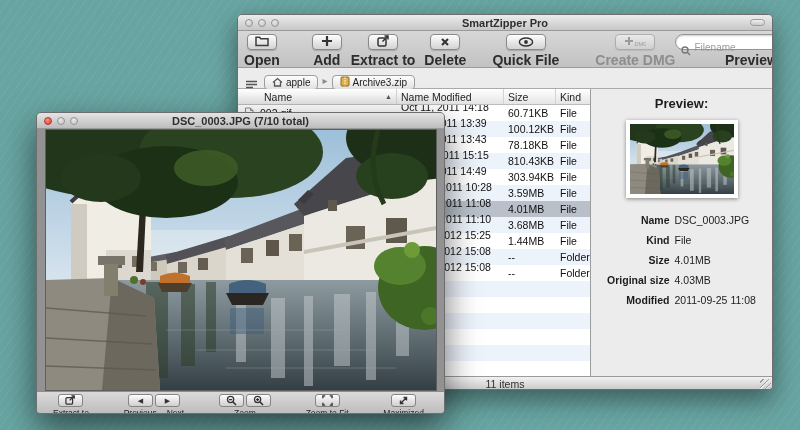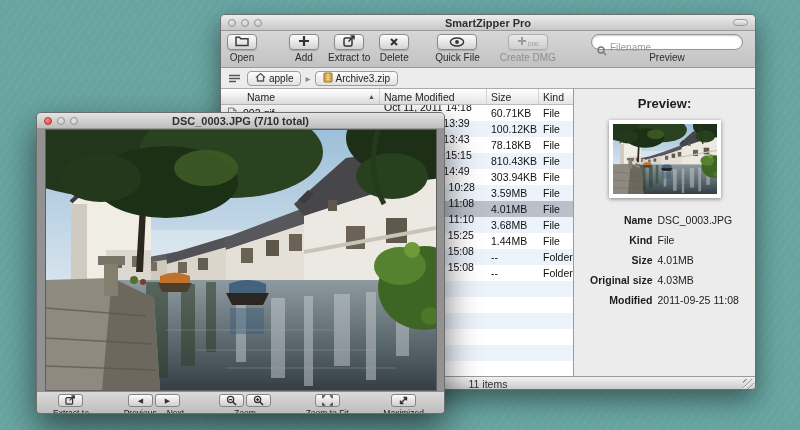--- a/index.html
+++ b/index.html
@@ -15,43 +15,43 @@
     background:linear-gradient(#ececec,#c7c7c7); border-bottom:1px solid #9a9a9a; }
   .title { position:absolute; left:0; right:0; text-align:center; font-size:11px; font-weight:bold; color:#2f2f2f; }
   .lights { display:flex; gap:5px; margin-left:7px; z-index:2; }
   .light { width:8px; height:8px; border-radius:50%; border:1px solid #949494;
     background:radial-gradient(circle at 35% 30%, #e8e8e8, #c2c2c2); }
   .light.red { background:radial-gradient(circle at 35% 30%, #ff8d7e, #dd4136); border-color:#a33a30; }
   .capsule { position:absolute; right:7px; top:4px; width:15px; height:7px; border-radius:4px;
     border:1px solid #9a9a9a; background:linear-gradient(#efefef,#cacaca); z-index:2; }
 
   
-  #main-window { left:220px; top:14px; width:536px; height:376px;
+  #main-window { left:237px; top:14px; width:536px; height:376px;
     background:#d6d6d6; box-shadow:0 10px 26px rgba(0,0,0,.45); }
   .toolbar { height:37px; background:linear-gradient(#d7d7d7,#c2c2c2); border-bottom:1px solid #9b9b9b;
     display:flex; align-items:flex-start; padding-top:3px; }
   .titem { display:flex; flex-direction:column; align-items:center; }
   .tbtn { height:16px; min-width:30px; padding:0 6px; border:1px solid #8a8a8a; border-radius:4px;
     background:linear-gradient(#fdfdfd,#d3d3d3);
     box-shadow:inset 0 1px 0 rgba(255,255,255,.8), 0 1px 1px rgba(0,0,0,.18);
     display:flex; align-items:center; justify-content:center; }
-  .tlabel { font-size:10px; color:#2c2c2c; margin-top:2px; white-space:nowrap; }
+  .tlabel { font-size:14px; color:#2c2c2c; margin-top:2px; white-space:nowrap;font-weight:bold; }
   .titem.disabled .tbtn { opacity:.5; }
   .titem.disabled .tlabel { color:#8d8d8d; }
   .t-open{margin-left:6px}.t-add{margin-left:32px}.t-extract{margin-left:9px}.t-delete{margin-left:9px}
-  .t-quicklook{margin-left:26px}.t-dmg{margin-left:20px}
+  .t-quicklook{margin-left:26px}.t-dmg{margin-left:36px}
   .t-search{margin-left:auto; margin-right:12px;}
   .sfield { width:152px; height:15px; border-radius:8px; border:1px solid #949494; background:#fff;
     box-shadow:inset 0 1px 2px rgba(0,0,0,.2); display:flex; align-items:flex-start; padding:7px 5px; gap:3px; }
   .sfield input { border:none; outline:none; width:120px; font-size:10px; color:#444; background:transparent;
     font-family:"Liberation Sans", sans-serif; }
   .sfield input::placeholder { color:#9b9b9b; }
 
   .breadcrumb { height:21px; background:#ececec; border-bottom:1px solid #ababab;
-    display:flex; align-items:center; padding:7px 7px; gap:6px; }
+    display:flex; padding:7px 7px; gap:6px; }
   .crumb { height:15px; border:1px solid #9d9d9d; border-radius:4px;
     background:linear-gradient(#fdfdfd,#e2e2e2); display:flex; align-items:center; gap:3px;
     padding:0 7px; font-size:10px; color:#222; }
   .crumb-sep { color:#8a8a8a; font-size:10px; margin:0 -2px; }
 
   .content { display:flex; height:287px; background:#fff; }
   .table { width:352px; display:flex; flex-direction:column; }
   .thead { height:16px; display:flex; background:linear-gradient(#ffffff,#e5e5e5);
     border-bottom:1px solid #bcbcbc; font-size:10.5px; color:#1f1f1f; }
   .hc { display:flex; align-items:center; padding-left:4px; border-right:1px solid #d4d4d4; }

